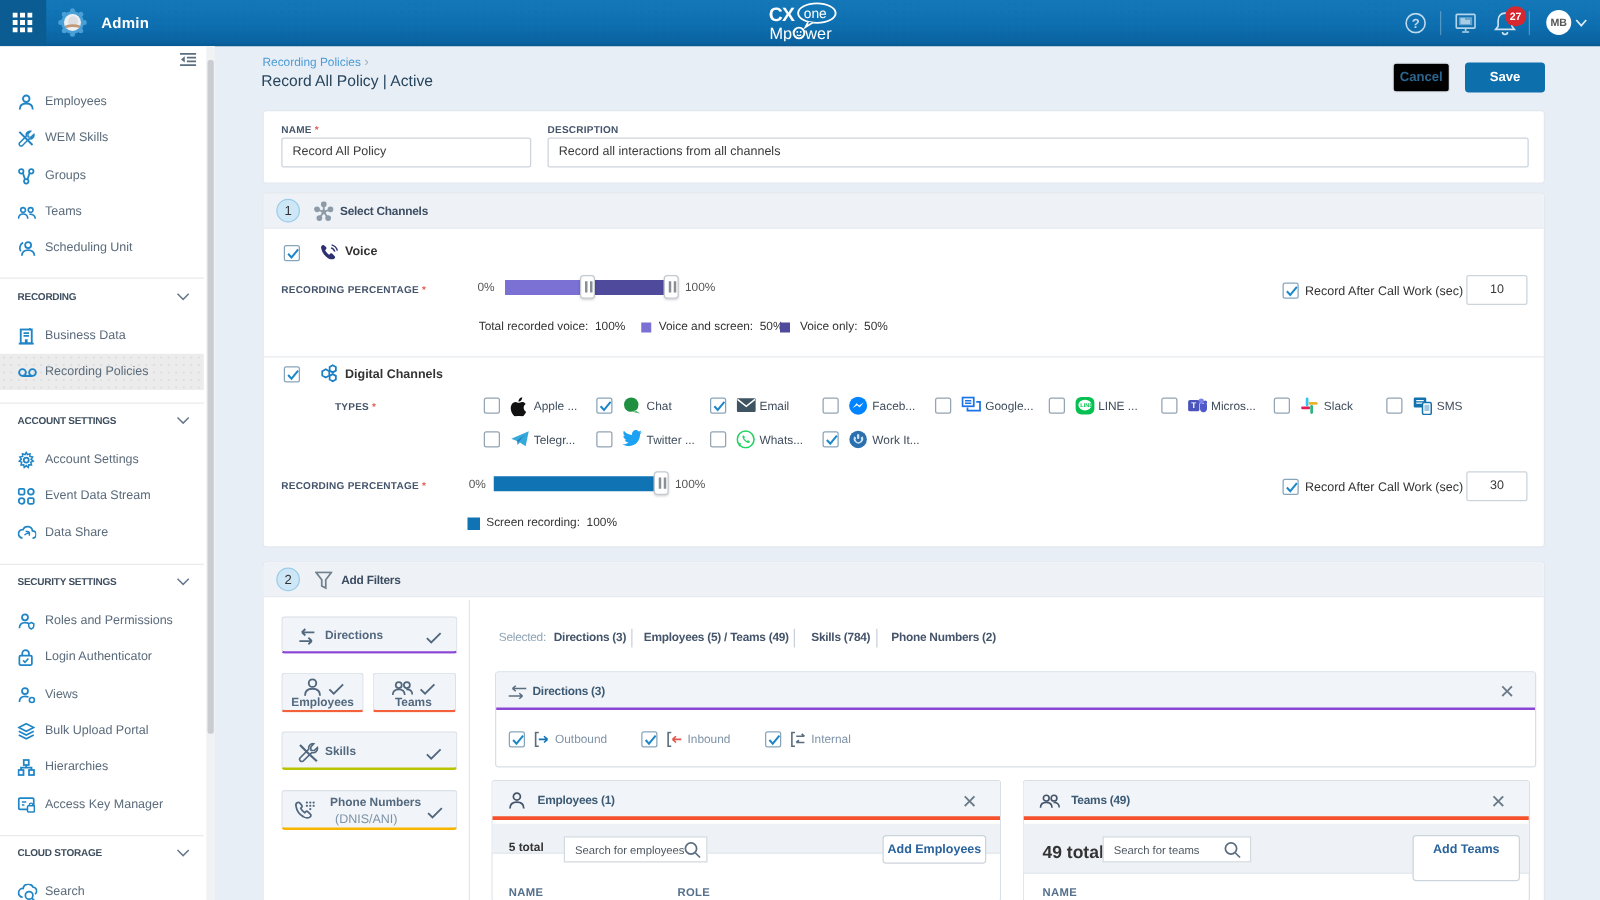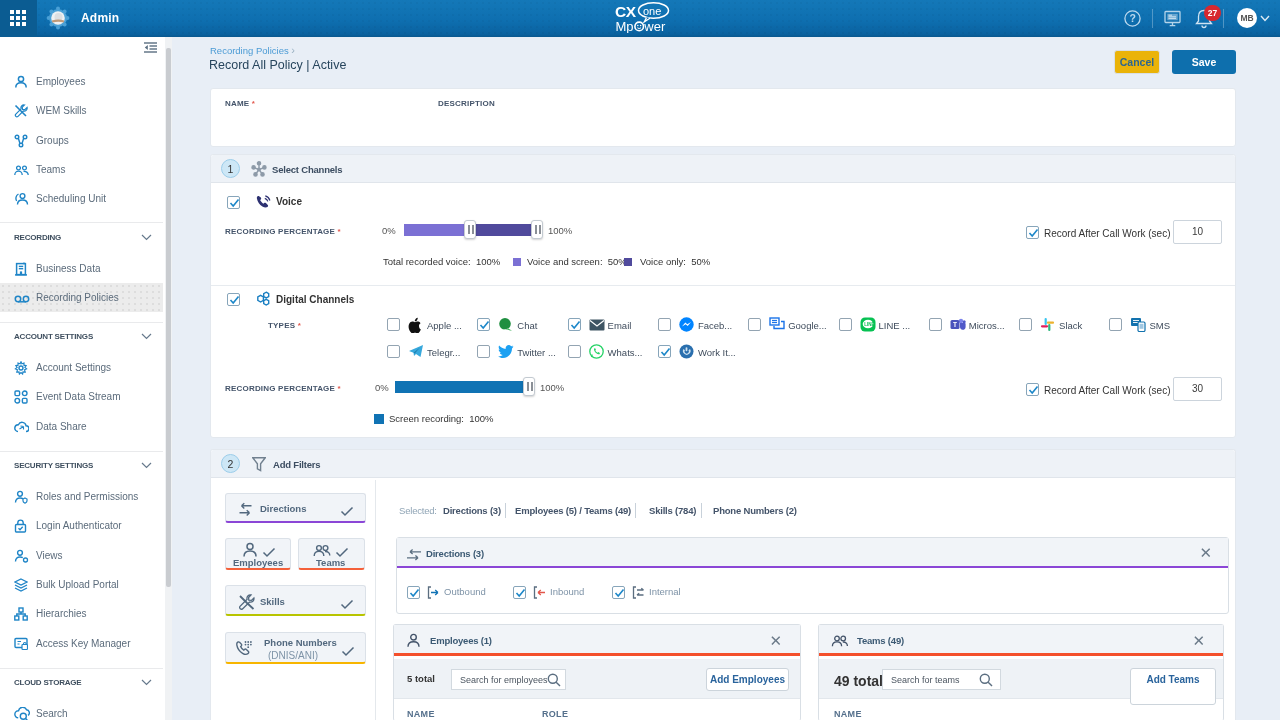--- a/index.html
+++ b/index.html
@@ -32,21 +32,21 @@
 .sbhead { position:absolute; left:14px; font-size:8px; font-weight:bold; color:#3f4f5f; letter-spacing:-0.2px; }
 .sbchev { position:absolute; left:141px; } .sbchev svg { display:block; }
 .sbdiv { position:absolute; left:0; width:163px; height:1px; background:#e9eaec; }
 #sbactive { position:absolute; left:0; top:283px; width:163px; height:29px; background:#ececec; background-image:radial-gradient(#dddddd 0.8px, transparent 1px); background-size:6px 6px; }
 #collapseic { position:absolute; left:144px; top:42px; }
 
 #crumb { position:absolute; left:210px; top:44px; font-size:9.5px; color:#4b9bd5; }
 #crumbsep { color:#9ab1c2; font-size:11px; }
 #title { position:absolute; left:209px; top:58px; font-size:12.5px; color:#27455d; font-weight:400; }
 .btn { position:absolute; top:50px; height:24px; border-radius:3px; font-size:10.5px; font-weight:bold; text-align:center; line-height:24px; }
-#btnCancel { left:1114px; width:46px; background:#eab308; border:1px solid #d9dfe5; color:#2c6690; line-height:22px; }
+#btnCancel { left:1114px; width:46px; background:#000000; border:1px solid #d9dfe5; color:#2c6690; line-height:22px; }
 #btnSave { left:1172px; width:64px; background:#0e6fad; color:#fff; }
 
 .card { position:absolute; left:210px; width:1026px; background:#fff; border-radius:3px; border:1px solid #e3e8ee; }
 .cardhead { position:absolute; left:0; top:0; right:0; height:28px; background:#eef2f7; border-bottom:1px solid #e0e5eb; border-radius:3px 3px 0 0; }
 .stepnum { position:absolute; left:10px; top:4px; width:19px; height:19px; border-radius:50%; background:#cde7f6; border:1px solid #9bcdea; text-align:center; line-height:19px; font-size:10.5px; color:#333; }
 .headtitle { position:absolute; top:9px; font-size:9.5px; font-weight:bold; color:#3c4d61; letter-spacing:-0.2px; }
 
 .flabel { position:absolute; font-size:8px; font-weight:bold; color:#44546a; letter-spacing:0.2px; }
 .req { color:#e2574c; }
 .finput { position:absolute; background:#fff; border:1px solid #ccd4dc; border-radius:2px; font-size:10px; color:#3a3a3a; line-height:22px; padding-left:8px; }
@@ -369,21 +369,23 @@
       <div class="sbdiv" style="top:668px;"></div>
     </div>
 
 <div id="crumb">Recording Policies <span id="crumbsep">›</span></div>
 <div id="title">Record All Policy | Active</div>
 <div class="btn" id="btnCancel">Cancel</div>
 <div class="btn" id="btnSave">Save</div>
 
 <div class="card" style="top:88px; height:59px;">
   <div class="flabel" style="left:14px; top:10px;">NAME <span class="req">*</span></div>
+  <div class="finput" style="left:14px; top:21px; width:200px; height:24px;">Record All Policy</div>
   <div class="flabel" style="left:227px; top:10px;">DESCRIPTION</div>
+  <div class="finput" style="left:227px; top:21px; width:785px; height:24px;">Record all interactions from all channels</div>
 </div>
 
 <div class="card" style="top:154px; height:284px;">
   <div class="cardhead">
     <div class="stepnum">1</div>
     <svg style="position:absolute; left:40px; top:6px;" width="16" height="16" viewBox="0 0 16 16">
       <g stroke="#8d9aa8" stroke-width="1.4" fill="#8d9aa8">
         <line x1="8" y1="8.5" x2="8" y2="2.5"></line>
             <circle cx="8" cy="2.3" r="1.6"></circle>
         <line x1="8" y1="8.5" x2="13.2" y2="6.6"></line>
@@ -726,21 +728,21 @@
       </div>
   <div id="emppanel">
   <div class="fpanel2" style="left:182px; top:174px; width:408px; height:97px; border-bottom:none;">
     <div class="fphead" style="height:31px; border-bottom:3px solid #f4502c;"></div>
     <span style="position:absolute; left:12px; top:8px;"><svg width="15" height="15" viewBox="0 0 15 15">
               <circle cx="7.5" cy="4.2" r="2.8" fill="none" stroke="#44546a" stroke-width="1.4"></circle>
               <path d="M2 13.8 C2 10.4 4.4 8.7 7.5 8.7 C10.6 8.7 13 10.4 13 13.8" fill="none" stroke="#44546a" stroke-width="1.4"></path>
             </svg></span>
     <span class="headtitle" style="left:36px; top:10px; color:#3c5a74;">Employees (1)</span>
     <span class="fpx" style="right:18px; top:7px;">✕</span>
-    <div class="toolrow" style="top:34px; height:40px;">
+    <div class="toolrow" style="top:34px; height:24px;">
       <span style="position:absolute; left:13px; top:14px; font-size:9.5px; font-weight:bold; color:#333;">5 total</span>
       <div class="searchbox" style="left:57px; top:10px; width:115px; height:21px; line-height:21px; padding-left:8px;">Search for employees</div>
       <span style="position:absolute; left:153px; top:14px;"><svg width="14" height="14" viewBox="0 0 14 14">
                 <circle cx="5.8" cy="5.8" r="4.5" fill="none" stroke="#5b6e80" stroke-width="1.4"></circle>
                 <line x1="9.2" y1="9.2" x2="13" y2="13" stroke="#5b6e80" stroke-width="1.4"></line>
               </svg></span>
       <div class="whitebtn" style="left:312px; top:9px; width:83px; height:23px; line-height:21px;">Add Employees</div>
     </div>
     <div class="colhead" style="left:13px; top:84px;">NAME</div>
     <div class="colhead" style="left:148px; top:84px;">ROLE</div>

